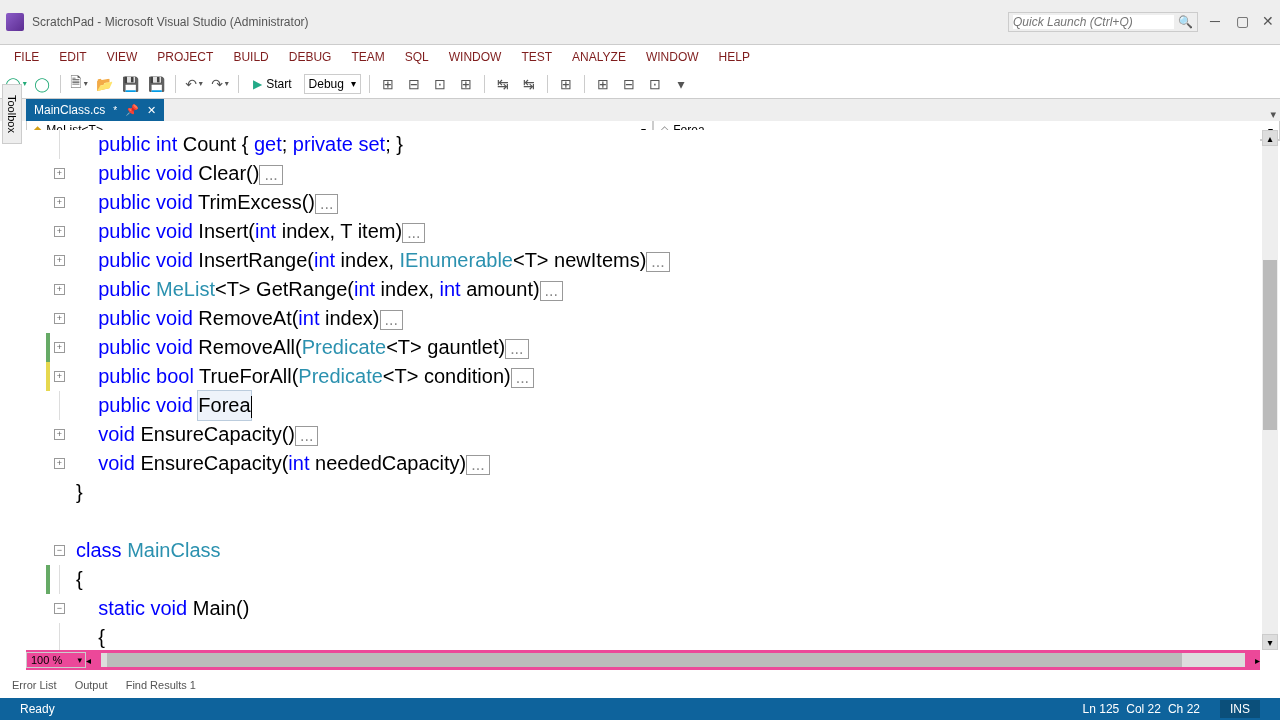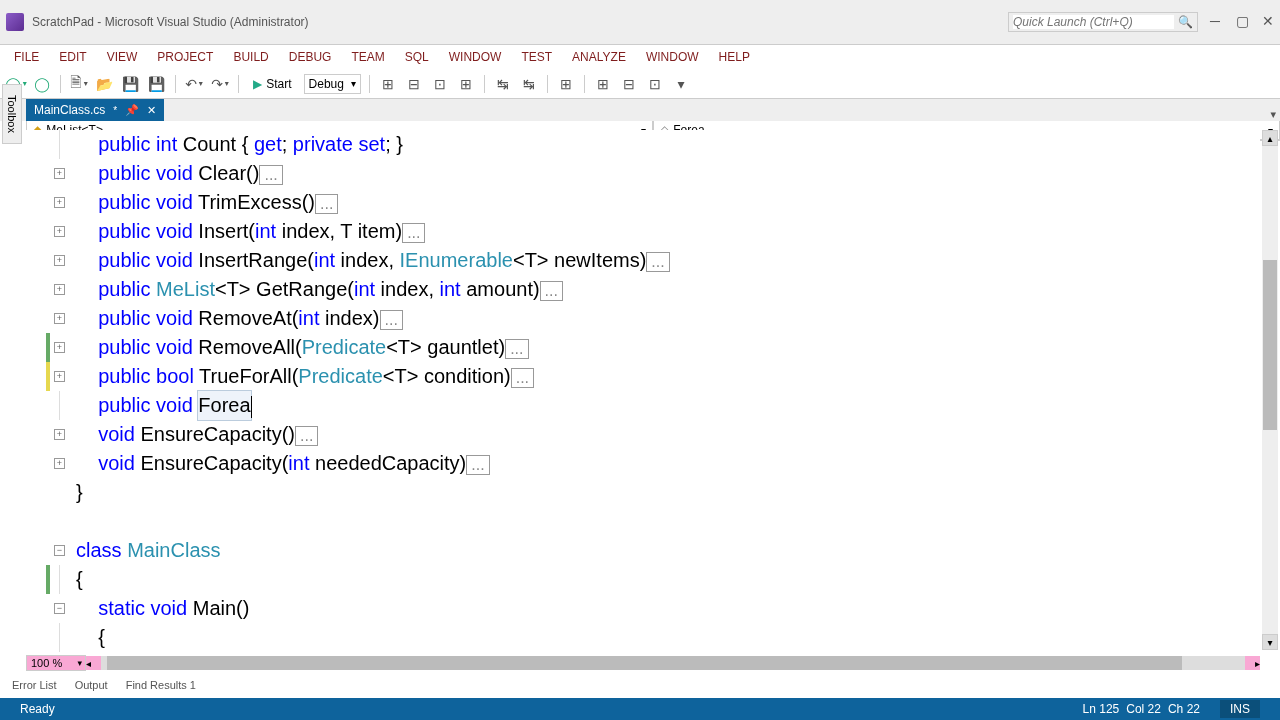--- a/index.html
+++ b/index.html
@@ -62,21 +62,21 @@
 .fold-box { display: inline-block; border: 1px solid #999; padding: 0 4px; font-size: 16px; color: #888; vertical-align: middle; line-height: 18px; }
 .cursor-hl { background: #eef3fa; outline: 1px solid #bcd; display: inline-block; }
 .caret { border-right: 1px solid #000; display: inline-block; height: 22px; vertical-align: middle; }
 
 
 .vscroll { position: absolute; right: 2px; top: 130px; bottom: 70px; width: 16px; background: #eee; }
 .vscroll .vthumb { position: absolute; right: 1px; width: 14px; top: 130px; height: 170px; background: #bbb; }
 .vscroll .navbtn { position: absolute; width: 16px; height: 16px; background: #ddd; border: 1px solid #ccc; font-size: 10px; display: flex; align-items: center; justify-content: center; }
 .splitgrip { position: absolute; right: 2px; top: 130px; width: 16px; height: 10px; background: #ccc; }
 
-.hscroll-row { position: absolute; bottom: 50px; left: 26px; right: 20px; height: 14px; background: #f9a8d4; display: flex; align-items: center; }
+.hscroll-row { position: absolute; bottom: 50px; left: 26px; right: 20px; height: 20px; background: #ec4899; display: flex; align-items: center; }
 .zoom-combo { width: 60px; border: 1px solid #ccc; font-size: 11px; padding: 0 4px; height: 16px; display: flex; align-items: center; position: relative; }
 .zoom-combo::after { content: "▾"; position: absolute; right: 3px; font-size: 9px; }
 .hscroll { flex: 1; margin: 0 10px; height: 14px; background: #ddd; position: relative; }
 .hscroll .hthumb { position: absolute; left: 6px; width: 94%; height: 14px; background: #bbb; }
 
 
 .bottomtabs { position: absolute; bottom: 24px; left: 4px; height: 22px; display: flex; gap: 2px; align-items: center; }
 .bottomtabs .btab { font-size: 11px; padding: 2px 8px; color: #555; cursor: pointer; }
 
 

